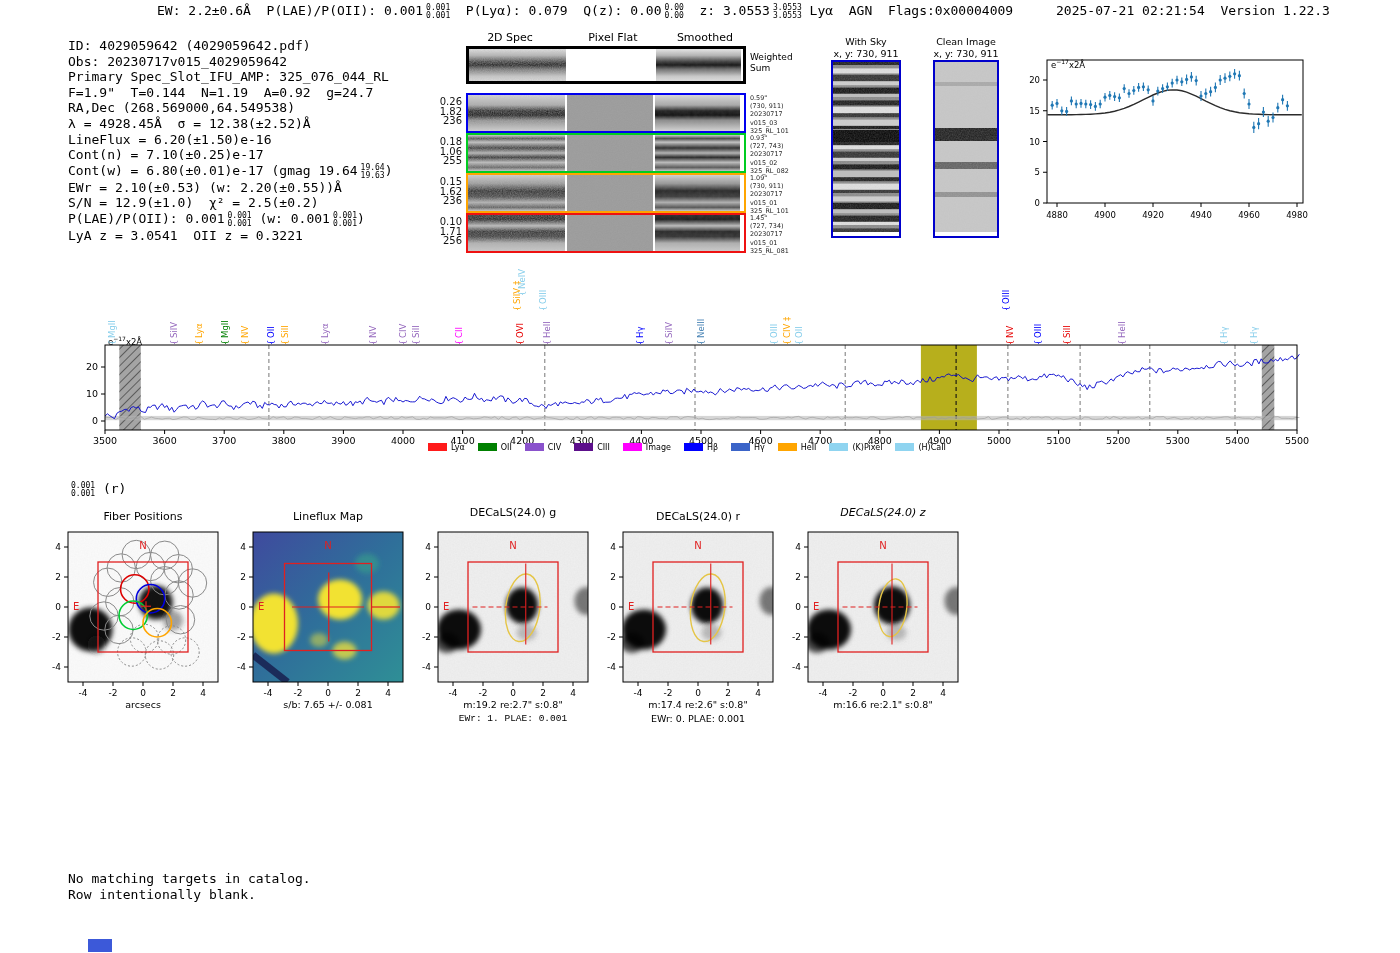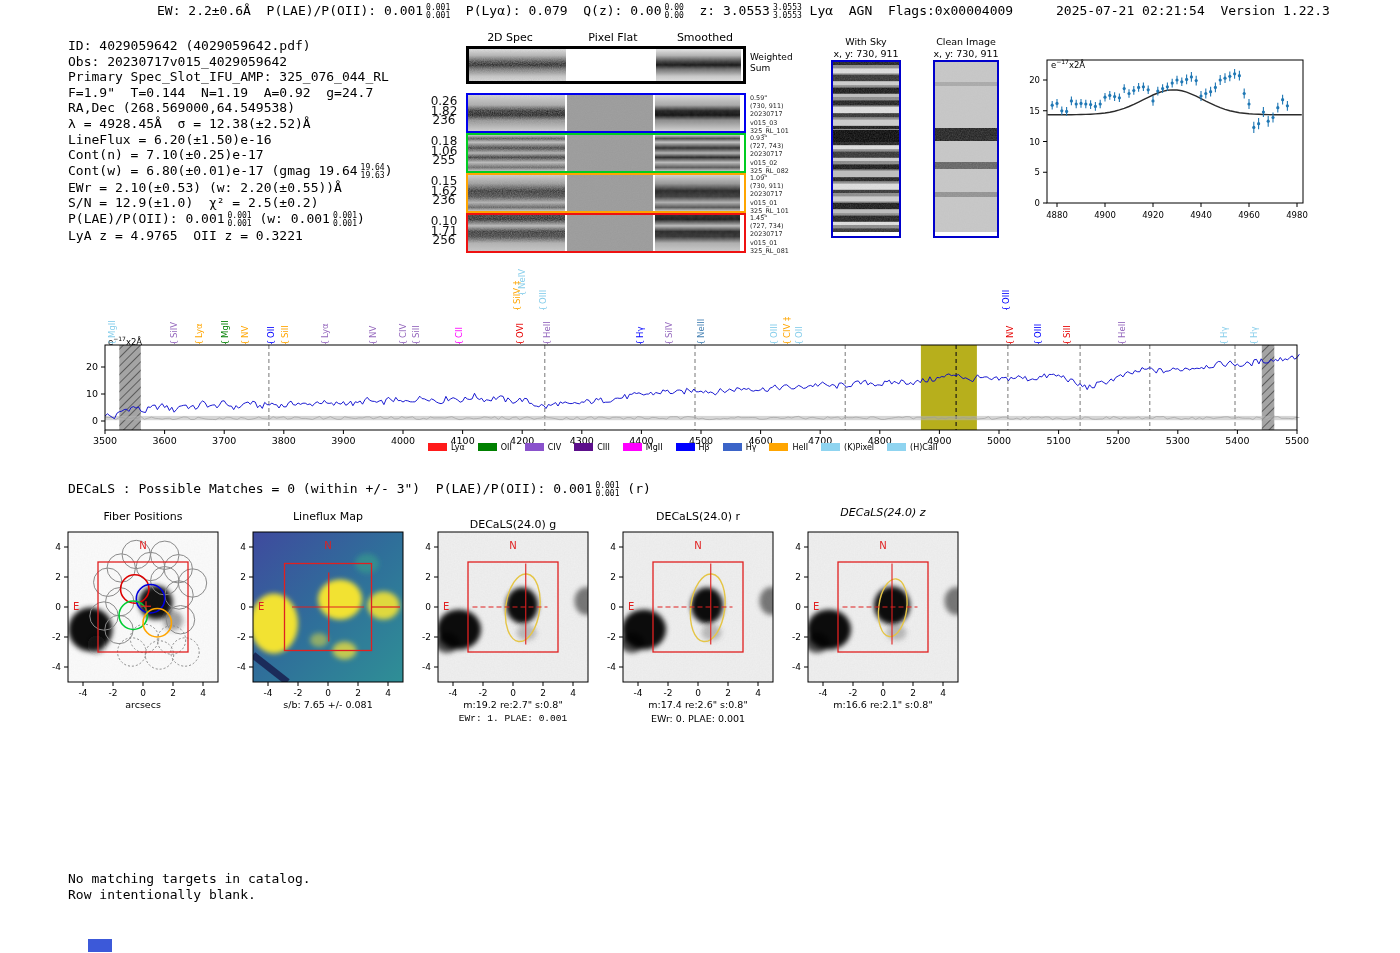--- a/index.html
+++ b/index.html
@@ -7,21 +7,21 @@
         font-family:"DejaVu Sans Mono","Liberation Mono",monospace;color:#000}
   .abs{position:absolute}
   .mono{font-size:13px;line-height:15.6px;white-space:pre}
   .stk{display:inline-block;vertical-align:-3px;line-height:1;margin-left:3px}
   .stk span{display:block;font-size:8px;line-height:8px}
   .rot{position:absolute;transform:rotate(-90deg);transform-origin:0 0;font-size:8.5px;
        white-space:nowrap;font-family:"DejaVu Sans","Liberation Sans",sans-serif}
   .colhdr{position:absolute;font-family:"DejaVu Sans","Liberation Sans",sans-serif;
           font-size:11px;width:110px;text-align:center}
   .tinyR{position:absolute;font-family:"DejaVu Sans","Liberation Sans",sans-serif;
-         font-size:12px;line-height:9.5px;text-align:center;width:36px;color:#111}
+         font-size:10px;line-height:9.5px;text-align:right;width:36px;color:#111}
   .tiny5{position:absolute;font-family:"DejaVu Sans","Liberation Sans",sans-serif;
          font-size:6.4px;line-height:8.2px;color:#222}
   .wlab{position:absolute;font-family:"DejaVu Sans","Liberation Sans",sans-serif;
         font-size:9px;line-height:10.5px;color:#000}
   .skyttl{position:absolute;font-family:"DejaVu Sans","Liberation Sans",sans-serif;
           font-size:9.5px;width:140px;text-align:center;line-height:12px}
   .ttl{position:absolute;font-family:"DejaVu Sans","Liberation Sans",sans-serif;
        font-size:11px;text-align:center}
   .cap{position:absolute;font-family:"DejaVu Sans","Liberation Sans",sans-serif;
        font-size:9.5px;text-align:center;line-height:13px;white-space:pre}
@@ -48,21 +48,21 @@
       <div class="mono"><span>Primary Spec_Slot_IFU_AMP: 325_076_044_RL</span></div>
       <div class="mono"><span>F=1.9"  T=0.144  N=1.19  A=0.92  g=24.7</span></div>
       <div class="mono"><span>RA,Dec (268.569000,64.549538)</span></div>
       <div class="mono"><span>λ = 4928.45Å  σ = 12.38(±2.52)Å</span></div>
       <div class="mono"><span>LineFlux = 6.20(±1.50)e-16</span></div>
       <div class="mono"><span>Cont(n) = 7.10(±0.25)e-17</span></div>
       <div class="mono"><span>Cont(w) = 6.80(±0.01)e-17 (gmag 19.64</span><span class="stk"><span>19.64</span><span>19.63</span></span><span>)</span></div>
       <div class="mono"><span>EWr = 2.10(±0.53) (w: 2.20(±0.55))Å</span></div>
       <div class="mono"><span>S/N = 12.9(±1.0)  χ² = 2.5(±0.2)</span></div>
       <div class="mono"><span>P(LAE)/P(OII): 0.001</span><span class="stk"><span>0.001</span><span>0.001</span></span><span> (w: 0.001</span><span class="stk"><span>0.001</span><span>0.001</span></span><span>)</span></div>
-      <div class="mono"><span>LyA z = 4.9765  OII z = 0.3221</span></div>
+      <div class="mono"><span>LyA z = 3.0541  OII z = 0.3221</span></div>
     </div>
 
   <div id="cutouts">
       <div class="colhdr" style="left: 455px; top: 31px;">2D Spec</div>
       <div class="colhdr" style="left: 558px; top: 31px;">Pixel Flat</div>
       <div class="colhdr" style="left: 650px; top: 31px;">Smoothed</div>
       <div class="abs" style="left: 466px; top: 46px; width: 280px; height: 38px; box-sizing: border-box; border: 3px solid rgb(0, 0, 0); background: rgb(255, 255, 255); display: flex;">
         <div style="width:97px;height:32px"><svg width="97" height="32">
             <defs>
               <linearGradient id="g0" x1="0" y1="0" x2="0" y2="1">
@@ -638,21 +638,21 @@
       <span class="legit">
         <span class="legsw" style="background:#8a52cc"></span>
         <span>CIV</span>
       </span>
       <span class="legit">
         <span class="legsw" style="background:#5c0f8b"></span>
         <span>CIII</span>
       </span>
       <span class="legit">
         <span class="legsw" style="background:#ff00ff"></span>
-        <span>MgII</span>
+        <span>Image</span>
       </span>
       <span class="legit">
         <span class="legsw" style="background:#0000ff"></span>
         <span>Hβ</span>
       </span>
       <span class="legit">
         <span class="legsw" style="background:#3b64c8"></span>
         <span>Hγ</span>
       </span>
       <span class="legit">
@@ -662,21 +662,21 @@
       <span class="legit">
         <span class="legsw" style="background:#8fd4f0"></span>
         <span>(K)Pixel</span>
       </span>
       <span class="legit">
         <span class="legsw" style="background:#8fd4f0"></span>
         <span>(H)CaII</span>
       </span>
     </div>
 
-  <div id="decals-line" class="hdr" style="left:68px;top:481px"><span>DECaLS : Possible Matches = 0 (within +/- 3")  P(LAE)/P(OII): 0.001</span><span class="stk"><span>0.001</span><span>0.001</span></span><span> (r)</span></div>
+  <div id="decals-line" class="hdr" style="left:68px;top:481px"><span class="stk"><span>0.001</span><span>0.001</span></span><span> (r)</span></div>
 
   <div id="panels-row">
       <div class="abs" style="left: 30px; top: 506px; width: 210px; height: 224px;">
         <div class="ttl" style="left: 38px; top: 4px; width: 150px;">Fiber Positions</div>
         <div class="abs" style="left: 0px; top: 20px;"><svg width="200" height="176">
             <clipPath id="c27">
               <rect x="38" y="6" width="150" height="150"></rect>
             </clipPath>
             <filter id="b28">
               <feGaussianBlur stdDeviation="2.4"></feGaussianBlur>
@@ -796,21 +796,21 @@
             <text x="173" y="170" font-size="9" text-anchor="middle" font-family="DejaVu Sans,sans-serif">4</text>
             <line x1="34" y1="21" x2="38" y2="21" stroke="#000"></line>
             <text x="31" y="24" font-size="9" text-anchor="end" font-family="DejaVu Sans,sans-serif">4</text>
             <rect x="38" y="6" width="150" height="150" fill="none" stroke="#000" stroke-width="1"></rect>
             <text x="113" y="22.5" font-size="10" text-anchor="middle" fill="#e02020" font-family="DejaVu Sans,sans-serif">N</text>
             <text x="46.25" y="84" font-size="10" text-anchor="middle" fill="#e02020" font-family="DejaVu Sans,sans-serif">E</text>
           </svg></div>
         <div class="cap" style="left: 8px; top: 192px; width: 210px; text-align: center;">s/b: 7.65 +/- 0.081</div>
       </div>
       <div class="abs" style="left: 400px; top: 506px; width: 210px; height: 224px;">
-        <div class="ttl" style="left: 38px; top: 12px; width: 150px;">DECaLS(24.0) g</div>
+        <div class="ttl" style="left: 38px; top: 0; width: 150px;">DECaLS(24.0) g</div>
         <div class="abs" style="left: 0px; top: 20px;"><svg width="200" height="176">
             <clipPath id="c33">
               <rect x="38" y="6" width="150" height="150"></rect>
             </clipPath>
             <filter id="b34">
               <feGaussianBlur stdDeviation="2.4"></feGaussianBlur>
             </filter>
             <filter id="n35">
               <feTurbulence type="fractalNoise" baseFrequency="0.7" numOctaves="2" seed="65" stitchTiles="stitch"></feTurbulence>
               <feColorMatrix type="matrix" values="0 0 0 0 0.5 0 0 0 0 0.5 0 0 0 0 0.5 0 0 0 0.15 0"></feColorMatrix>

